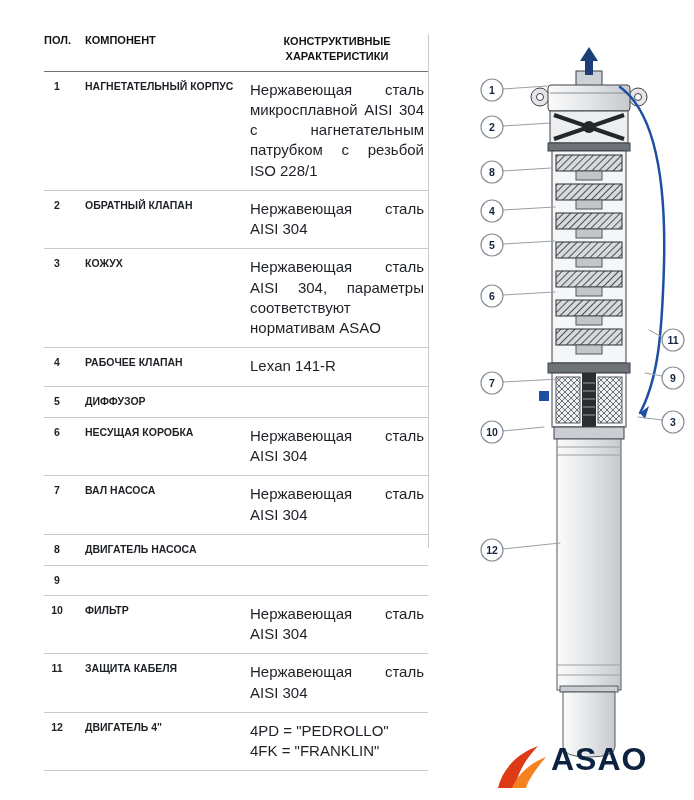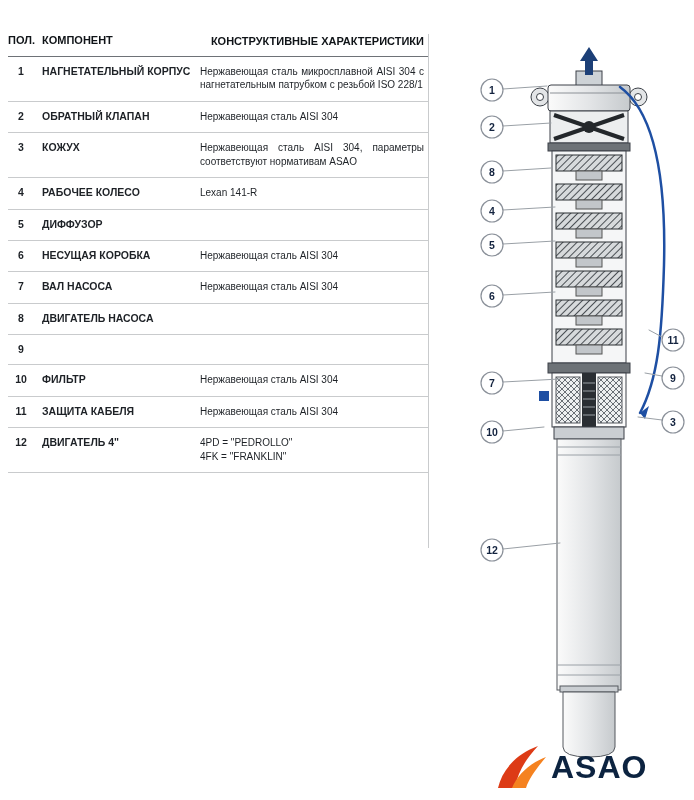--- a/index.html
+++ b/index.html
@@ -3,38 +3,38 @@
 <meta charset="utf-8">
 <style>
   html,body { margin:0; padding:0; background:#ffffff; }
   .page {
     position:relative; width:694px; height:800px; background:#ffffff;
     font-family:"Liberation Sans", sans-serif; color:#1d2126; overflow:hidden;
   }
   
   .spec-table { position:absolute; left:8px; top:30px; width:420px; }
   .t-row {
-    display:grid; grid-template-columns:26px 150px 1fr; column-gap:8px;
-    padding:8px 0 9px 0; border-bottom:1px solid #c9cbcd; align-items:start;
+    display:grid; grid-template-columns:26px 150px 1fr; column-gap:15px;
+    padding:8px 0 9px 0; border-bottom:1px solid #c9cbcd; align-items:start;margin-left:36px;
   }
   .t-row.header { padding:4px 0 7px 0; border-bottom:1px solid #6e7277; }
   .t-row.header .cell { font-weight:bold; font-size:11px; color:#101418; text-align:left; }
   .cell-pos  { font-weight:bold; font-size:10.5px; text-align:center; }
   .cell-comp { font-weight:bold; font-size:10.5px; line-height:1.25; white-space:pre-line; }
-  .cell-char { font-size:10px; line-height:1.35; text-align:justify; white-space:pre-line; padding-right:4px; }
-  .t-row.header .cell-char { text-align:right; }
+  .cell-char { font-size:15px; line-height:1.35; text-align:justify; white-space:pre-line; padding-right:4px; }
+  .t-row.header .cell-char { text-align:center; }
   
   .col-divider { position:absolute; left:428px; top:34px; width:1px; height:514px; background:#c9cbcd; }
   
   .diagram { position:absolute; left:430px; top:35px; }
   .diagram svg text {
     font-family:"Liberation Sans", sans-serif; font-size:10.5px; font-weight:bold; fill:#13233f;
   }
   
-  .logo { position:absolute; left:494px; top:744px; display:flex; align-items:center; gap:3px; }
+  .logo { position:absolute; left:494px; top:744px; display:flex; align-items:flex-start; gap:3px; }
   .logo-text { font-size:32px; font-weight:bold; color:#0c2340; letter-spacing:1px; line-height:0.95; }
 </style>
 </head>
 <body>
 
 <div class="page">
 
   <div class="spec-table">
     <div class="t-row header">
       <div class="cell cell-pos">ПОЛ.</div>
@@ -52,21 +52,21 @@
       <div class="cell-comp">ОБРАТНЫЙ КЛАПАН</div>
       <div class="cell-char">Нержавеющая сталь AISI 304</div>
     </div>
     <div class="t-row">
       <div class="cell-pos">3</div>
       <div class="cell-comp">КОЖУХ</div>
       <div class="cell-char">Нержавеющая сталь AISI 304, параметры соответствуют нормативам ASAO</div>
     </div>
     <div class="t-row">
       <div class="cell-pos">4</div>
-      <div class="cell-comp">РАБОЧЕЕ КОЛЕСО</div>
+      <div class="cell-comp">РАБОЧЕЕ КЛАПАН</div>
       <div class="cell-char">Lexan 141-R</div>
     </div>
     <div class="t-row">
       <div class="cell-pos">5</div>
       <div class="cell-comp">ДИФФУЗОР</div>
     </div>
     <div class="t-row">
       <div class="cell-pos">6</div>
       <div class="cell-comp">НЕСУЩАЯ КОРОБКА</div>
       <div class="cell-char">Нержавеющая сталь AISI 304</div>

